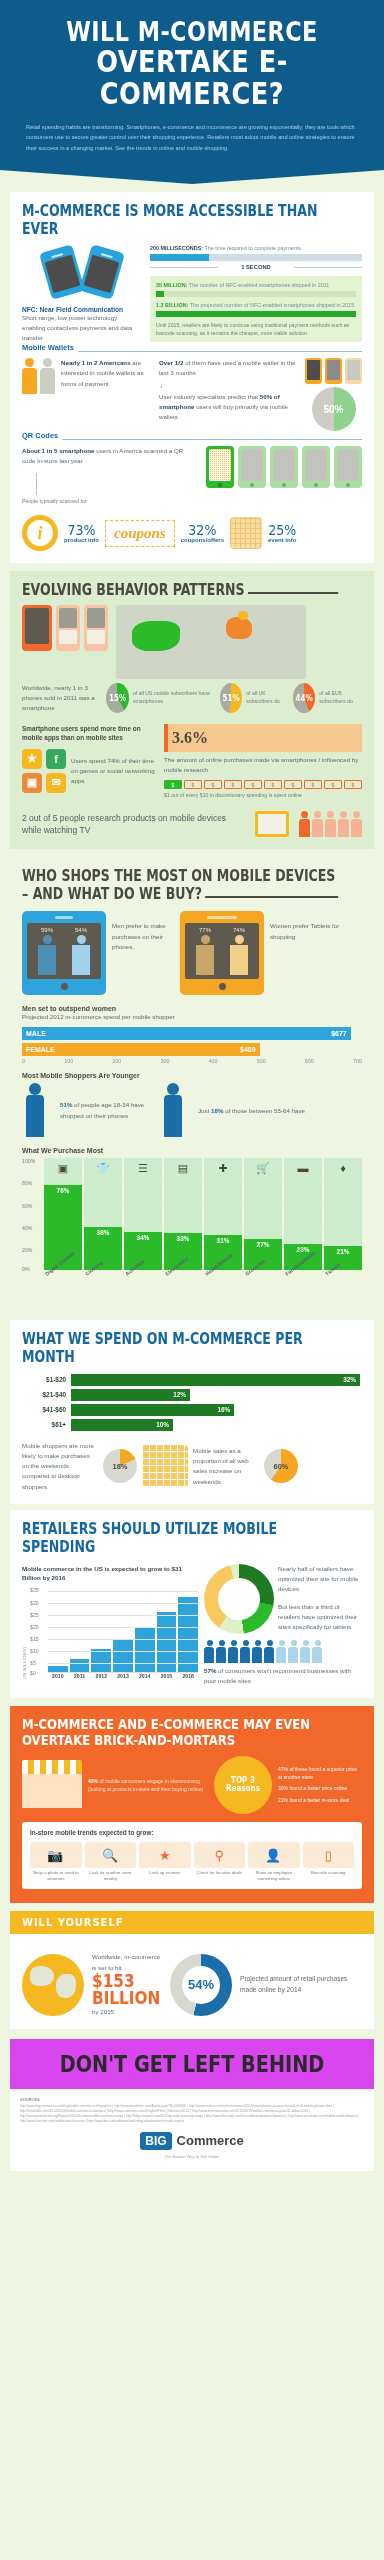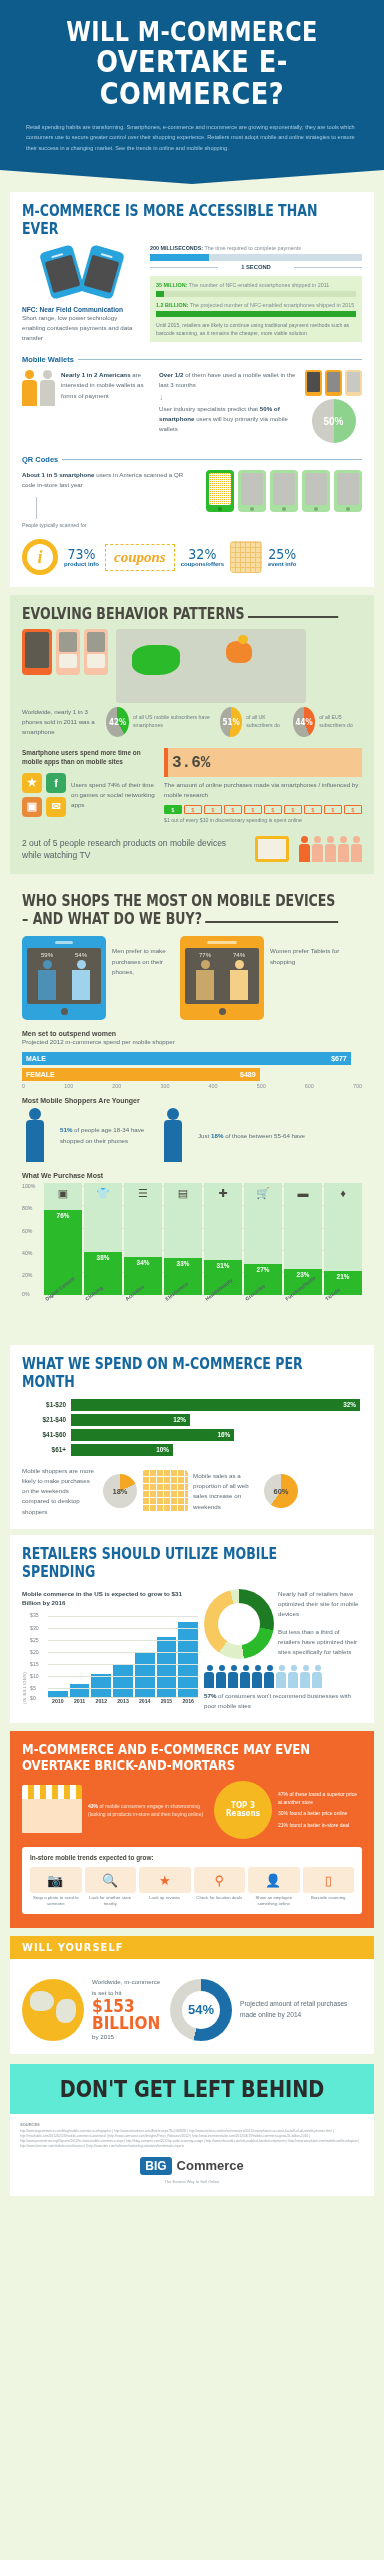--- a/index.html
+++ b/index.html
@@ -35,21 +35,21 @@
   .sect-title {
     font-family:"DejaVu Sans Condensed","Liberation Sans Narrow","Liberation Sans",sans-serif;
     font-weight:bold; font-size:15px; letter-spacing:0px; text-transform:uppercase;
     display:flex; align-items:center; gap:4px; transform:scaleX(0.93); transform-origin:left;
   }
   .sect-title .rule { flex:1; height:2px; background:currentColor; margin-top:6px; }
   .t-blue { color:#15679e; }
   .t-dark { color:#4a4a42; }
   .t-white{ color:#ffffff; }
 
-  .sub-head { color:#15679e; font-weight:bold; font-size:7.5px; display:flex; gap:4px; align-items:flex-start; margin:12px 0 6px;}
+  .sub-head { color:#15679e; font-weight:bold; font-size:7.5px; display:flex; gap:4px; align-items:flex-end; margin:0 0 6px;}
   .sub-head .rule { flex:1; height:1px; background:#9dbdd4; margin-top:4px;}
 
   .body-txt { font-size:6.2px; line-height:1.65; color:#5d6b74; }
   .body-txt b { color:#2c4a5c; }
   .mini { font-size:5.2px; line-height:1.6; color:#6f7f88; }
 
   
   .nfc-row { display:flex; gap:8px; margin-top:6px; }
   .nfc-left { width:120px; }
   .phones { display:flex; gap:6px; justify-content:center; padding-top:4px;}
@@ -119,21 +119,21 @@
   .pie-sm{ width:30px;height:30px;border-radius:50%;display:flex;align-items:center;justify-content:center;font-size:8px;font-weight:bold;color:#fff;
     font-family:"DejaVu Sans Condensed","Liberation Sans Narrow","Liberation Sans",sans-serif;}
   .pie-us{ background:conic-gradient(#2aba2a 0deg 151deg,#a9aba0 151deg 360deg);}
   .pie-uk{ background:conic-gradient(#f5b820 0deg 184deg,#a9aba0 184deg 360deg);}
   .pie-eu{ background:conic-gradient(#f2682a 0deg 158deg,#a9aba0 158deg 360deg);}
   .pie-lbl{ font-size:5.2px; color:#6f7f88; line-height:1.5;}
   .soc{ width:20px;height:20px;border-radius:4px;display:flex;align-items:center;justify-content:center;color:#fff;font-size:11px;font-weight:bold;}
   .soc-tw{background:#f5b820;} .soc-fb{background:#36a85f;} .soc-ig{background:#e98a3a;} .soc-ml{background:#f5b820;}
   .bigpct-band{ background:#f6c88f; padding:5px 8px; position:relative; }
   .bigpct-band:before{content:"";position:absolute;left:0;top:0;bottom:0;width:4px;background:#f2682a;}
-  .bigpct{ font-family:Liberation Mono, monospace; font-weight:bold; font-size:16px; color:#4a4a42;}
+  .bigpct{ font-family:Liberation Serif, serif; font-weight:bold; font-size:16px; color:#4a4a42;}
   .bills{ display:flex; gap:2px; flex-wrap:nowrap; }
   .bill{ width:18px;height:9px;border:1px solid #f2682a;border-radius:1px;display:flex;align-items:center;justify-content:center;font-size:5px;color:#f2682a;}
   .bill.on{ background:#2aba2a;border-color:#2aba2a;color:#fff;}
   .tv{ width:34px;height:26px;border:3px solid #f5b820;border-radius:3px;background:#f3efe2;}
   .ppl-row{ display:flex; gap:2px; align-items:flex-end;}
   .pp{ width:11px;}
   .pp .h{ width:7px;height:7px;border-radius:50%;margin:0 auto 1px;}
   .pp .b{ width:11px;height:18px;border-radius:3px 3px 0 0;}
   .pp-on .h,.pp-on .b{ background:#f2682a;}
   .pp-of .h,.pp-of .b{ background:#f4b394;}
@@ -215,21 +215,21 @@
   .brace-card{ background:#fff; margin:0 10px; padding:10px 12px 12px;}
   .globe{ width:62px;height:62px;border-radius:50%;background:#f5b820;position:relative;overflow:hidden;}
   .globe .c1{position:absolute;left:8px;top:12px;width:24px;height:20px;background:#e3e6d6;border-radius:40% 50% 45% 35%;}
   .globe .c2{position:absolute;left:34px;top:20px;width:20px;height:24px;background:#e3e6d6;border-radius:45% 35% 50% 40%;}
   .donut54{ width:62px;height:62px;border-radius:50%;background:conic-gradient(#1b6ea8 0deg 194deg,#d8d8d0 194deg 360deg);position:relative;display:flex;align-items:center;justify-content:center;}
   .donut54:after{content:"";position:absolute;inset:12px;border-radius:50%;background:#fff;}
   .donut54 span{position:relative;z-index:2;font-size:13px;font-weight:bold;color:#1b6ea8;}
   .bigorange{ font-family:"DejaVu Sans Condensed","Liberation Sans Narrow","Liberation Sans",sans-serif; font-weight:bold; font-size:17px; color:#f2682a; line-height:1;}
 
   
-  .final-banner{ background:#5eead4; margin:10px 10px 0; padding:12px 18px; text-align:center;}
+  .final-banner{ background:#d946ef; margin:10px 10px 0; padding:12px 18px; text-align:center;}
   .final-banner h2{ font-family:"DejaVu Sans Condensed","Liberation Sans Narrow","Liberation Sans",sans-serif;
     font-size:23px; color:#2b2b2b; font-weight:bold; letter-spacing:0; transform:scaleX(0.93);}
   .footer{ background:#fff; margin:0 10px 10px; padding:8px 10px 12px;}
   .srcs{ font-size:3.2px; line-height:1.55; color:#9aa3a8; column-count:1; }
   .brand{ display:flex; align-items:center; justify-content:center; gap:5px; margin:8px 0 4px;}
   .brand .bgsq{ background:#1b6ea8; color:#fff; font-weight:bold; font-size:12px; padding:2px 5px; border-radius:3px;}
   .brand .bn{ font-size:13px; color:#444; font-weight:bold;text-align:right;}
   .brand-tag{ text-align:center; font-size:4px; color:#9aa3a8;}
 </style>
 </head>
@@ -421,21 +421,21 @@
         <div class="us"></div>
         <div class="eu"></div>
         <div class="eu2"></div>
       </div>
     </div>
 
     <div style="display:flex;gap:6px;margin-top:4px;align-items:flex-start">
       <div class="body-txt" style="width:104px">Worldwide, nearly 1 in 3 phones sold in 2011 was a smartphone</div>
       <div class="pie-stat">
         <div class="pie-sm pie-us">
-            <span>42%</span>
+            <span>15%</span>
           </div>
         <div class="pie-lbl">of all US mobile subscribers have smartphones</div>
       </div>
       <div class="pie-stat">
         <div class="pie-sm pie-uk">
             <span>51%</span>
           </div>
         <div class="pie-lbl">of all UK subscribers do</div>
       </div>
       <div class="pie-stat">

